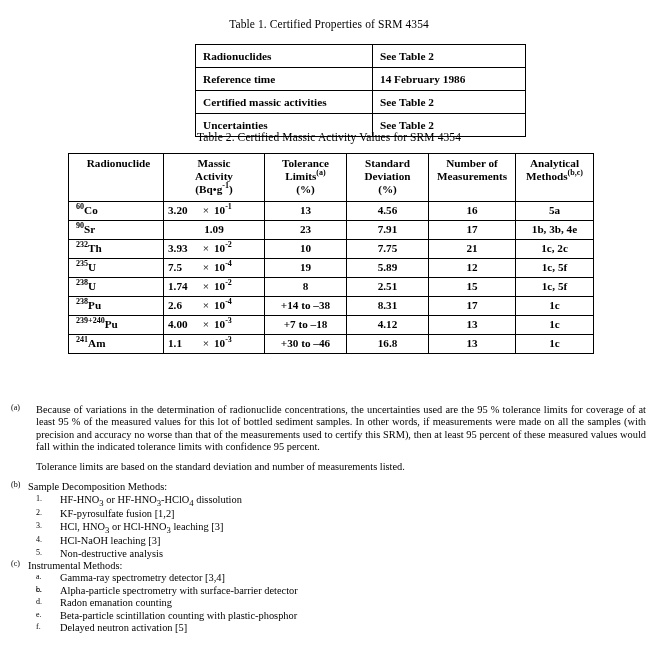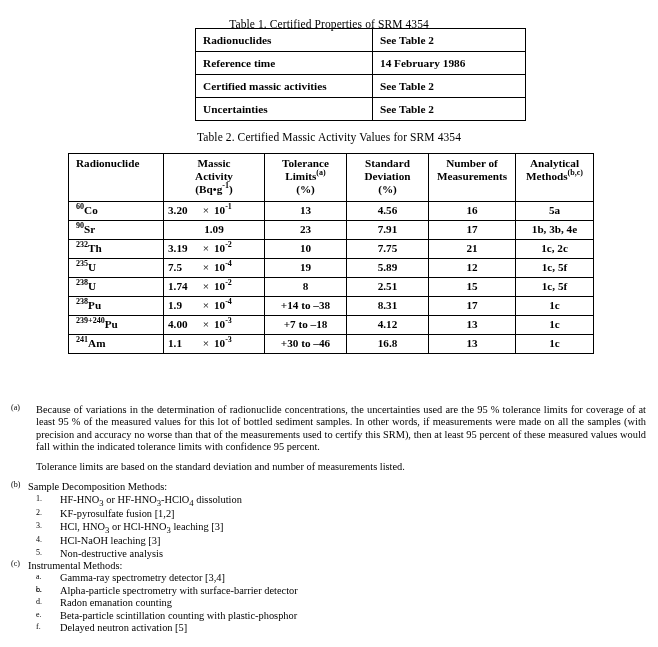--- a/index.html
+++ b/index.html
@@ -37,21 +37,21 @@
   }
   #caption-2 {
     position: absolute;
     left: 0; top: 131px; width: 658px;
   }
 
   
   #table-1 {
     position: absolute;
     left: 195px;
-    top: 28px;
+    top: 44px;
     width: 302px;
     border-collapse: collapse;
     table-layout: fixed;
     padding-left: 36px;
   }
   #table-1 td {
     border: 1px solid #000;
     font-size: 11.3px;
     font-weight: bold;
     padding: 3px 6px 3px 7px;
@@ -77,21 +77,21 @@
     font-weight: bold;
     vertical-align: middle;
   }
   #table-2 thead th {
     text-align: center;
     padding: 3px 2px 4px 2px;
     line-height: 1.18;
     vertical-align: top;
   }
   #table-2 thead th.th-nuclide {
-    text-align: left;
+    text-align: center;
     padding-left: 7px;
     vertical-align: top;
   }
   #table-2 tbody td {
     padding: 1px 2px 2px 2px;
     height: 15px;
     text-align: center;
     white-space: nowrap;
   }
   #table-2 tbody td.cell-nuclide {
@@ -273,21 +273,21 @@
         <tr>
           <td class="cell-nuclide"><sup>90</sup><span>Sr</span></td>
           <td><span class="ma plain">1.09</span></td>
           <td>23</td>
           <td>7.91</td>
           <td>17</td>
           <td>1b, 3b, 4e</td>
         </tr>
         <tr>
           <td class="cell-nuclide"><sup>232</sup><span>Th</span></td>
-          <td><span class="ma"><span class="coef">3.19</span><span class="times">×</span><span class="pow"><span>10</span><sup>-2</sup></span></span></td>
+          <td><span class="ma"><span class="coef">3.93</span><span class="times">×</span><span class="pow"><span>10</span><sup>-2</sup></span></span></td>
           <td>10</td>
           <td>7.75</td>
           <td>21</td>
           <td>1c, 2c</td>
         </tr>
         <tr>
           <td class="cell-nuclide"><sup>235</sup><span>U</span></td>
           <td><span class="ma"><span class="coef">7.5</span><span class="times">×</span><span class="pow"><span>10</span><sup>-4</sup></span></span></td>
           <td>19</td>
           <td>5.89</td>
@@ -297,21 +297,21 @@
         <tr>
           <td class="cell-nuclide"><sup>238</sup><span>U</span></td>
           <td><span class="ma"><span class="coef">1.74</span><span class="times">×</span><span class="pow"><span>10</span><sup>-2</sup></span></span></td>
           <td>8</td>
           <td>2.51</td>
           <td>15</td>
           <td>1c, 5f</td>
         </tr>
         <tr>
           <td class="cell-nuclide"><sup>238</sup><span>Pu</span></td>
-          <td><span class="ma"><span class="coef">1.9</span><span class="times">×</span><span class="pow"><span>10</span><sup>-4</sup></span></span></td>
+          <td><span class="ma"><span class="coef">2.6</span><span class="times">×</span><span class="pow"><span>10</span><sup>-4</sup></span></span></td>
           <td>+14 to –38</td>
           <td>8.31</td>
           <td>17</td>
           <td>1c</td>
         </tr>
         <tr>
           <td class="cell-nuclide"><sup>239+240</sup><span>Pu</span></td>
           <td><span class="ma"><span class="coef">4.00</span><span class="times">×</span><span class="pow"><span>10</span><sup>-3</sup></span></span></td>
           <td>+7 to –18</td>
           <td>4.12</td>

